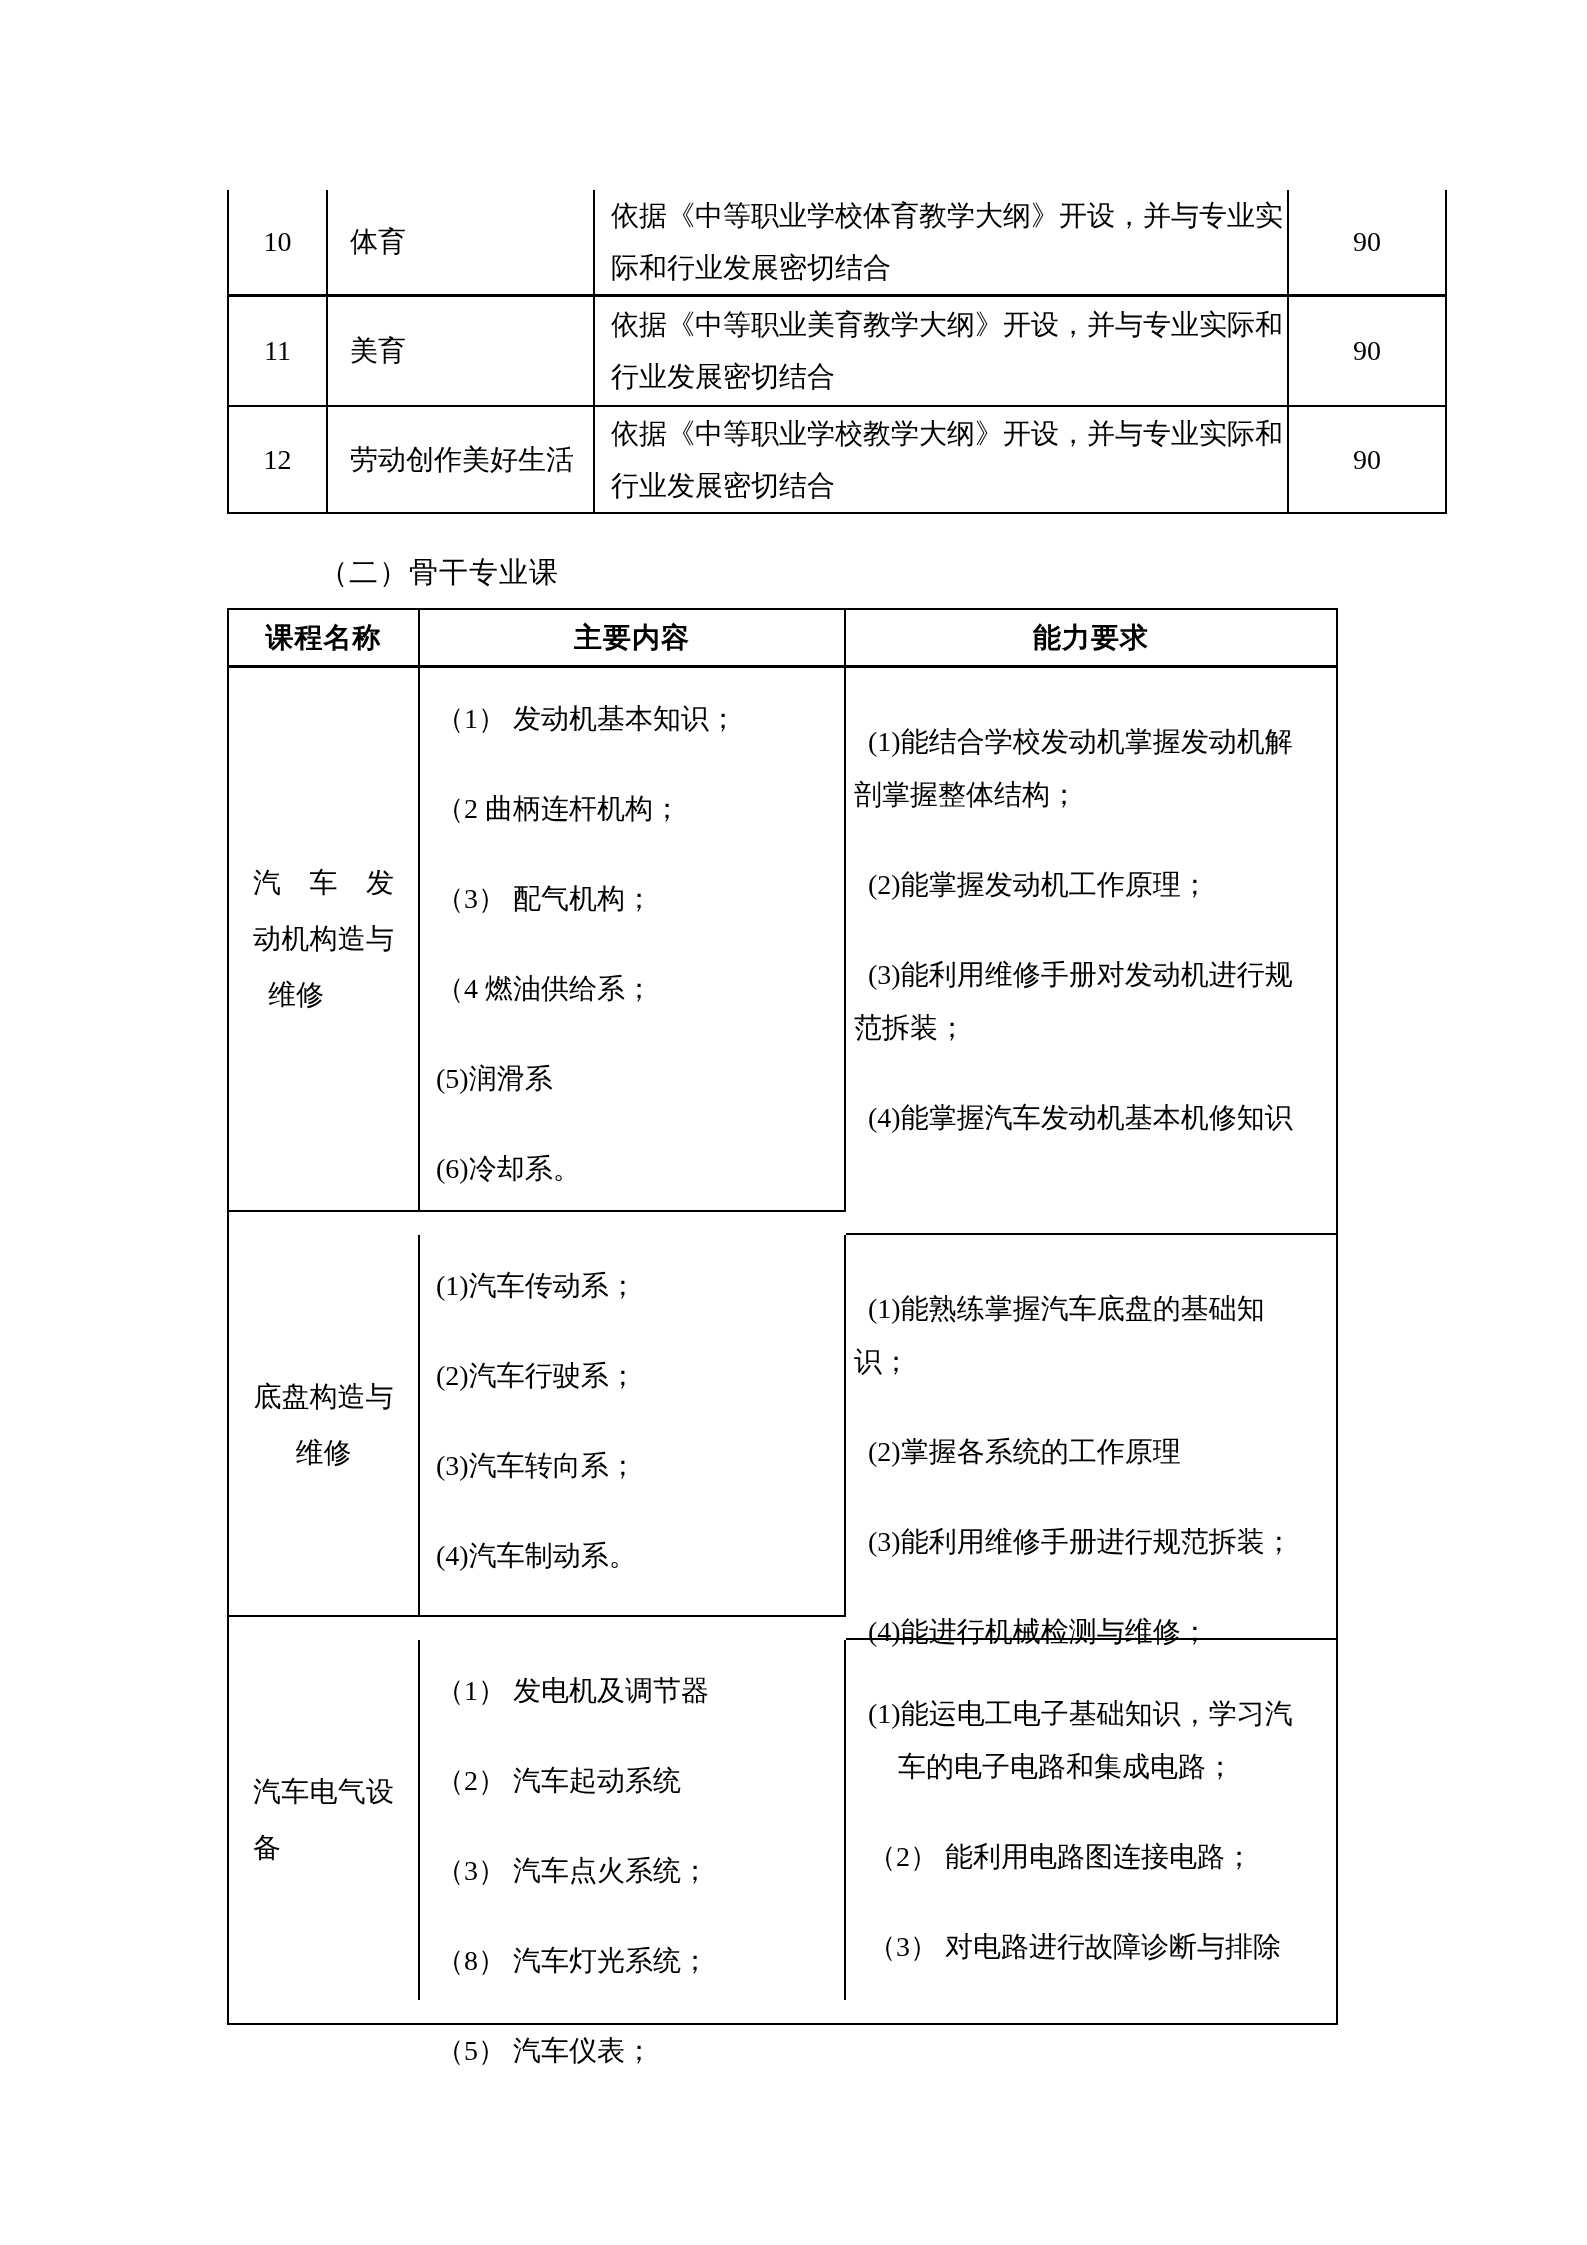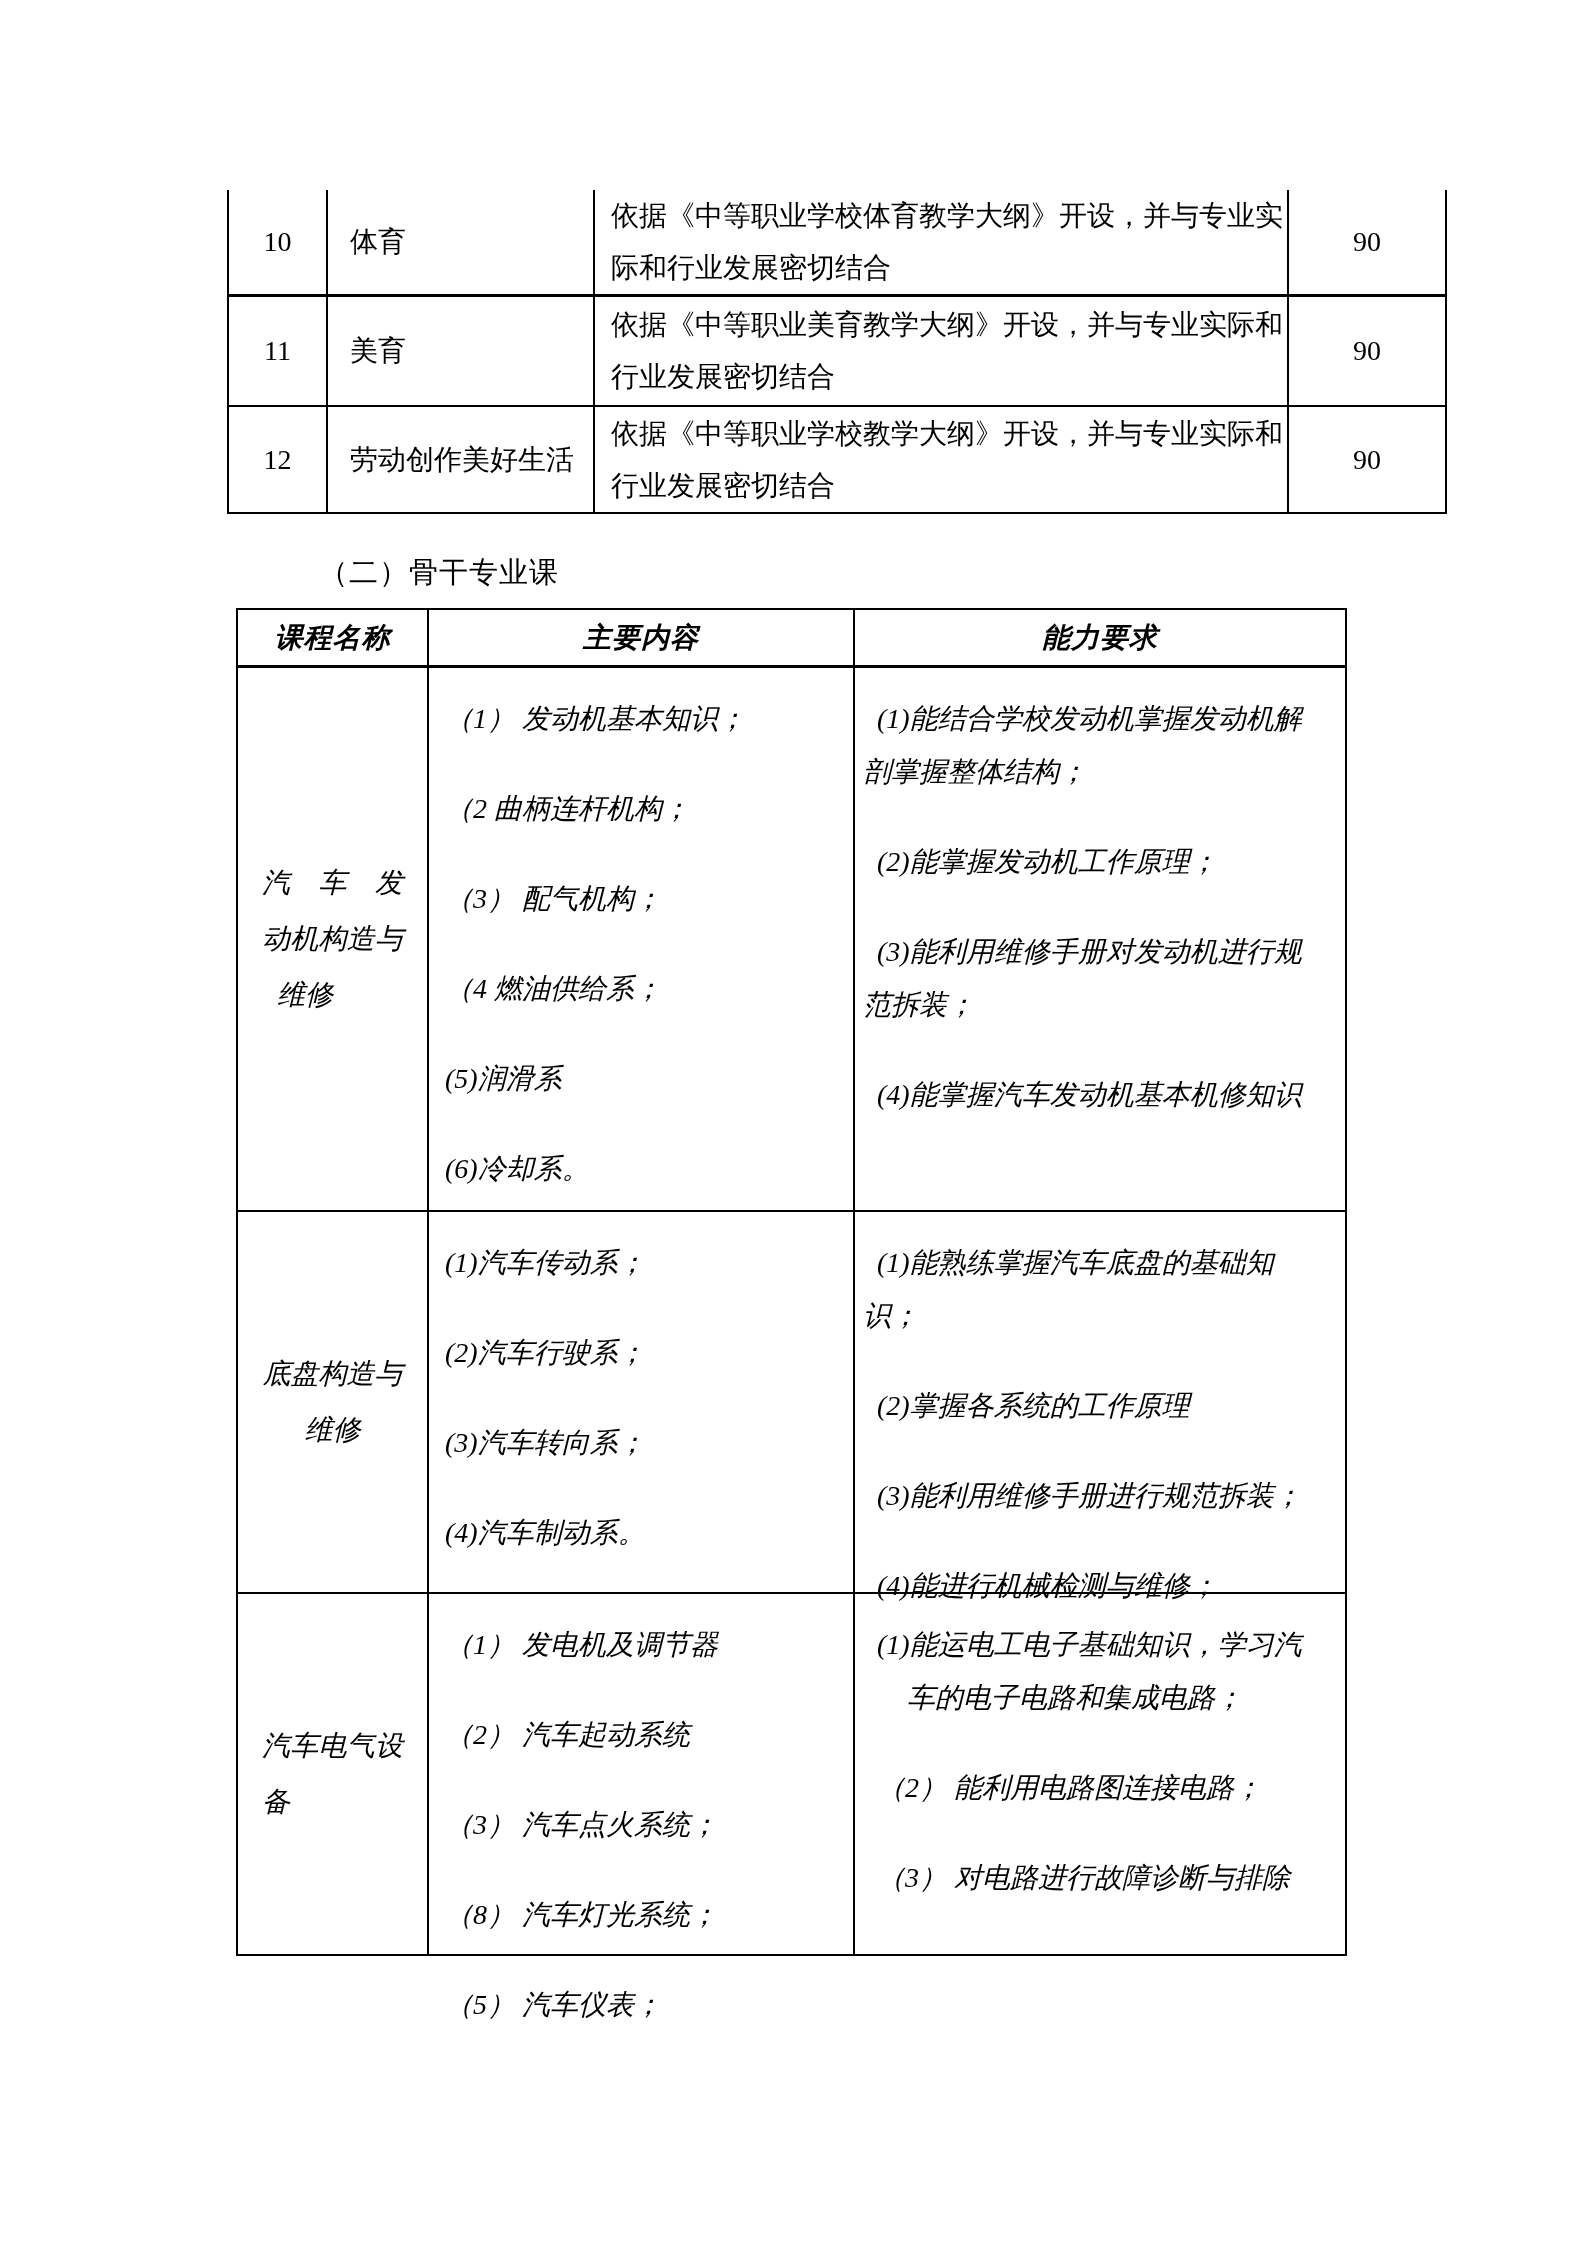--- a/index.html
+++ b/index.html
@@ -38,26 +38,25 @@
   .t1 .desc{padding-left:16px;line-height:52px;}
 
   
   .heading{
     position:absolute;left:227px;top:545px;height:55px;line-height:55px;
     padding-left:92px;font-size:29px;letter-spacing:1px;
   }
 
   
   .t2{
-    position:absolute;left:236px;top:608px;
+    position:absolute;left:227px;top:608px;
     display:grid;
     grid-template-columns:191px 426px 490px;
     border:2px solid #000;
     font-size:28px;
-    font-style:italic;
   }
   .t2 .row{display:contents;}
   .t2 .cell{
     border-right:2px solid #000;
     border-bottom:2px solid #000;
     box-sizing:border-box;
   }
   .t2 .cell.last{border-right:none;}
   .t2 .hrow .cell{
     height:58px;border-bottom-width:3px;
@@ -69,21 +68,21 @@
   .t2 .r3 .cell{height:360px;border-bottom:none;}
   .t2 .name{
     display:flex;flex-direction:column;justify-content:center;
     padding:0 24px;line-height:56px;
   }
   .t2 .jus{text-align:justify;text-align-last:justify;}
   .t2 .cen{text-align:center;}
   .t2 .ml15{padding-left:15px;}
   .t2 .body{padding-top:24px;}
   .t2 .content{padding-left:16px;padding-right:4px;}
-  .t2 .ability{padding-left:8px;padding-right:4px;}
+  .t2 .ability{padding-left:8px;padding-right:4px;margin-top:23px;}
   .t2 .item{line-height:53px;margin-bottom:37px;}
   .t2 .item:last-child{margin-bottom:0;}
   .t2 .ind{padding-left:14px;}
   .t2 .ind2{padding-left:44px;}
 </style>
 </head>
 <body>
 
 <div class="t1">
 

